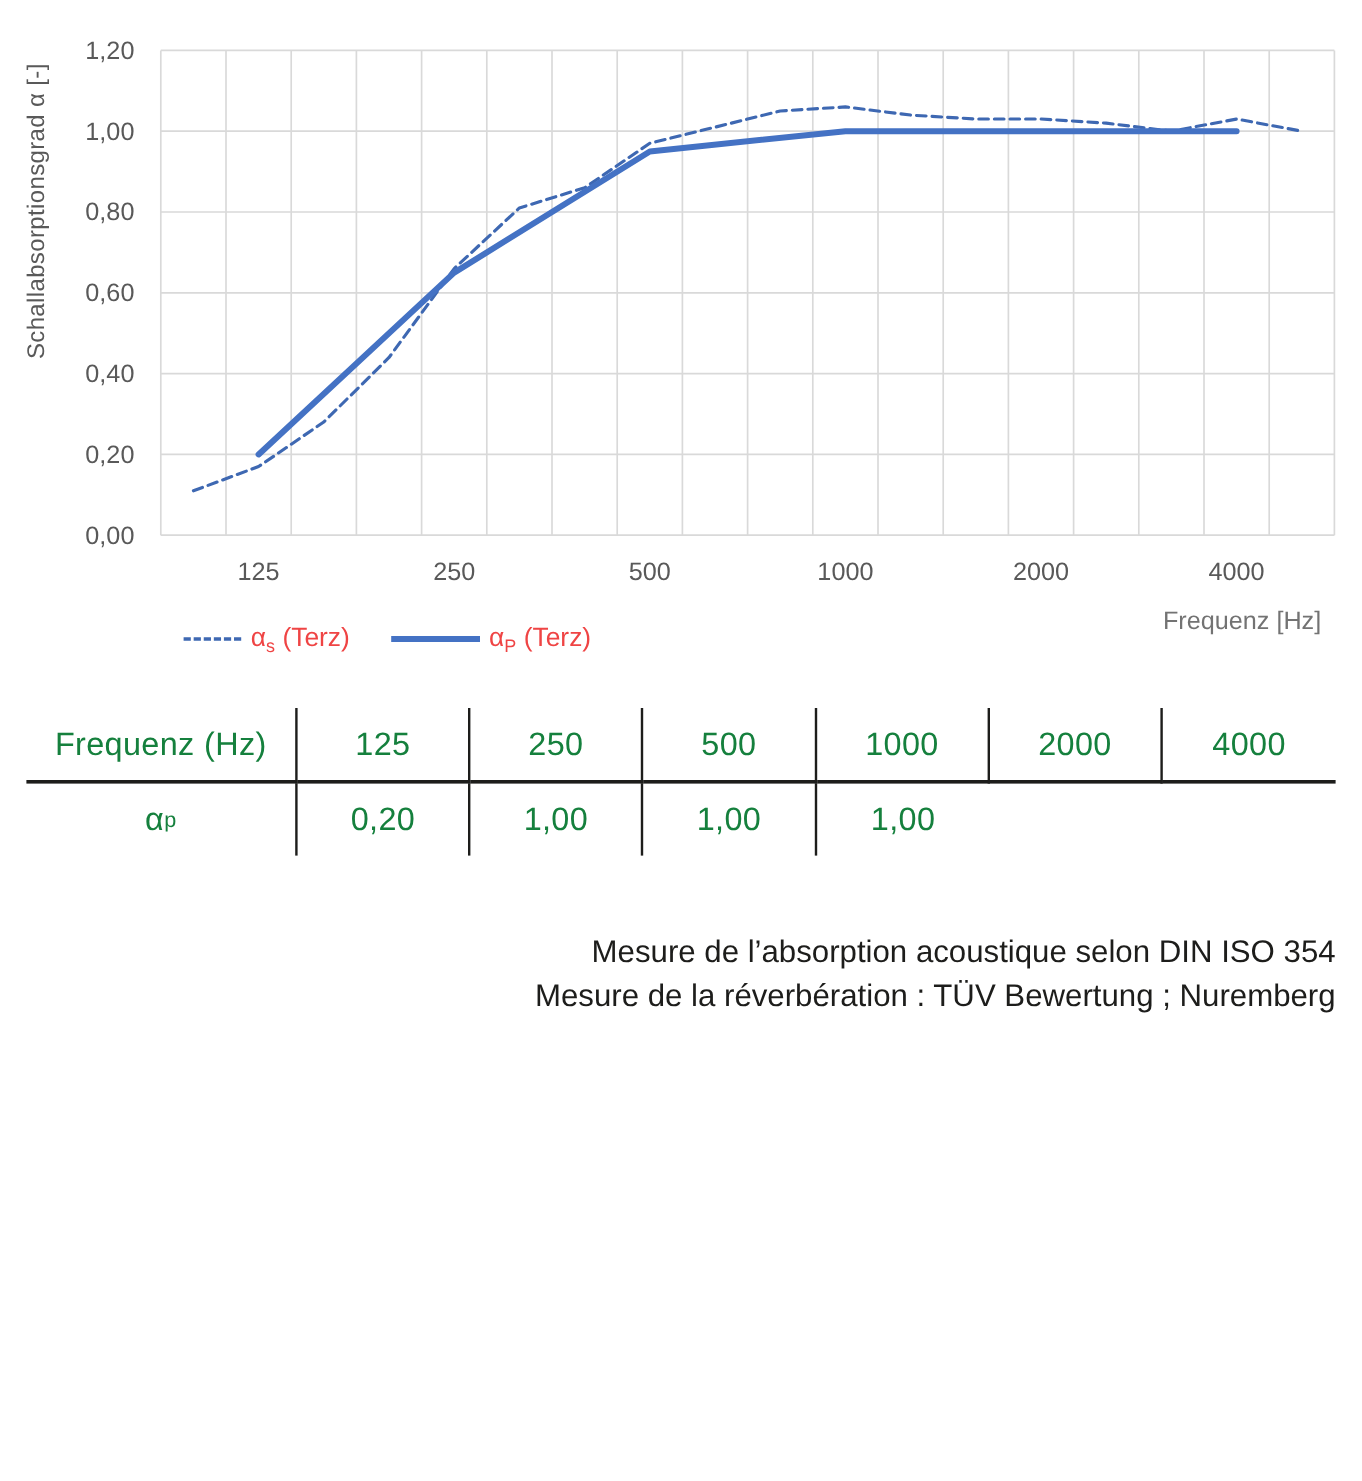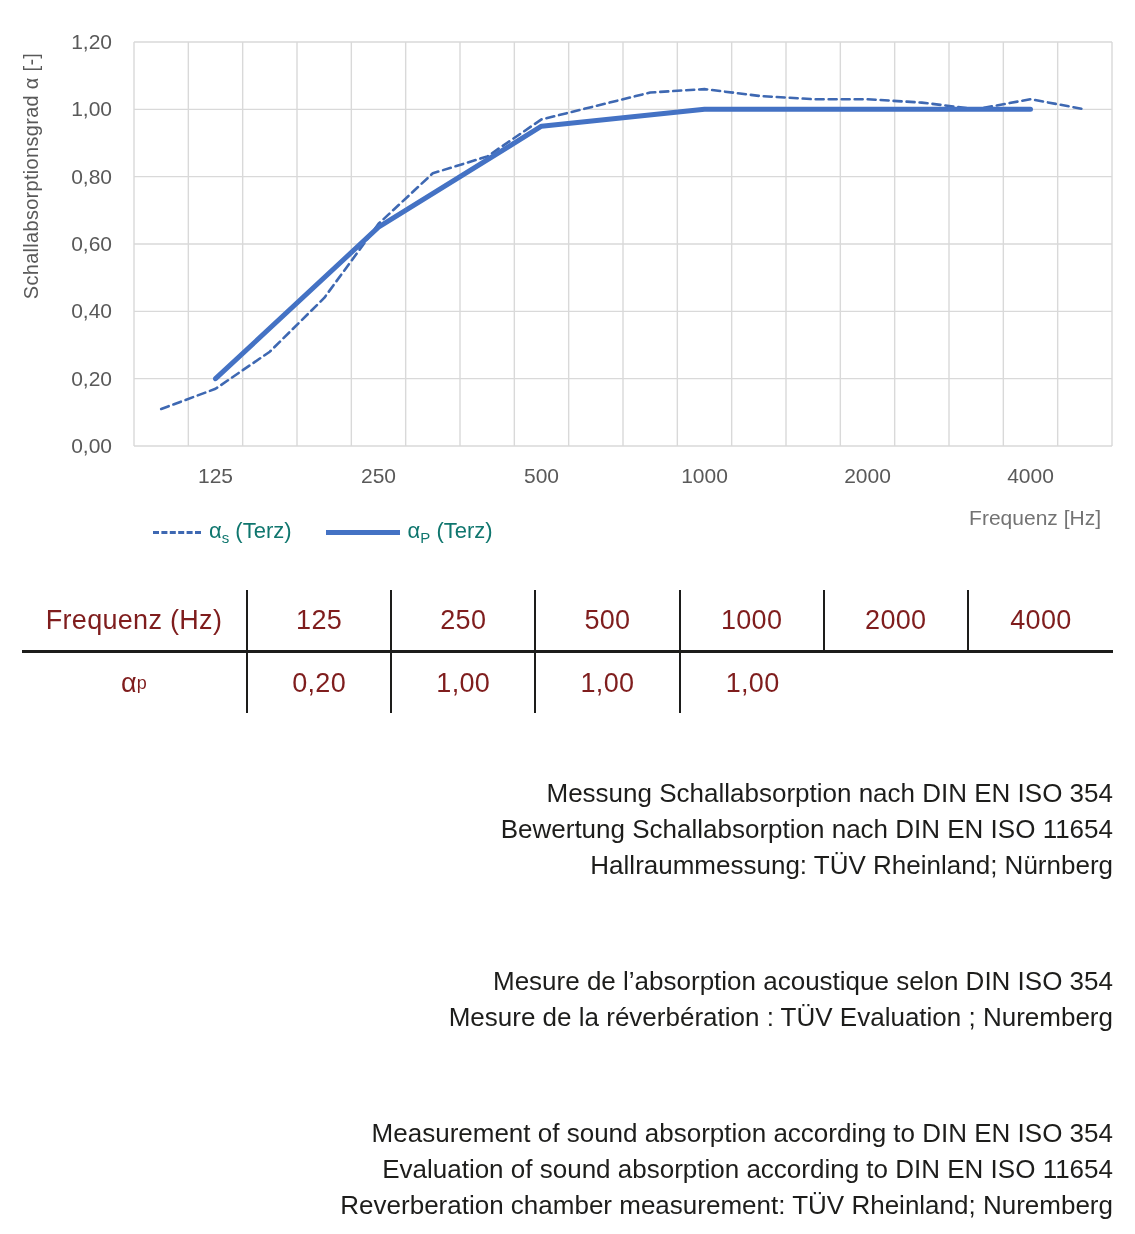--- a/index.html
+++ b/index.html
@@ -10,27 +10,27 @@
   .chart-wrap{position:relative;width:1135px;height:562px;}
   .chart-wrap svg{position:absolute;left:0;top:0;}
   .y-title{position:absolute;left:31px;top:176px;transform:translate(-50%,-50%) rotate(-90deg);
            white-space:nowrap;font-size:20px;color:#595959;letter-spacing:.3px;}
   .x-title{position:absolute;right:34px;top:506px;font-size:21px;color:#737373;}
   .legend{position:absolute;left:153px;top:518px;display:flex;align-items:center;gap:34px;}
   .legend-item{display:flex;align-items:center;gap:8px;}
   .sample{display:inline-block;height:0;}
   .sample.dashed{width:48px;border-top:3px dashed #3e68b2;}
   .sample.solid{width:74px;border-top:5px solid #4472c4;}
-  .legend-label{font-size:22px;color:#0f766e;}
+  .legend-label{font-size:22px;color:#ef4444;}
   .legend-label sub{font-size:15px;}
 
   
   .abs-table{margin:28px 22px 0 22px;display:grid;grid-template-columns:226px repeat(6,1fr);}
   .cell{height:60px;display:flex;align-items:center;justify-content:center;
-        font-size:27px;color:#7f1d1d;letter-spacing:.3px;}
+        font-size:27px;color:#15803d;letter-spacing:.3px;}
   .cell.colsep{border-right:2px solid #1d1d1b;}
   .cell.hdr{border-bottom:3px solid #1d1d1b;}
   .cell sub{font-size:18px;}
 
   
   .notes{margin-top:62px;}
   .note{text-align:right;padding-right:22px;font-size:26px;line-height:36px;color:#1d1d1b;}
   .note + .note{margin-top:80px;}
 </style>
 </head>
@@ -110,28 +110,18 @@
         <sub>p</sub>
       </div>
     <div class="cell colsep">0,20</div>
     <div class="cell colsep">1,00</div>
     <div class="cell colsep">1,00</div>
     <div class="cell">1,00</div>
   </div>
 
   <div class="notes">
     <div class="note">
-      <div>Messung Schallabsorption nach DIN EN ISO 354</div>
-      <div>Bewertung Schallabsorption nach DIN EN ISO 11654</div>
-      <div>Hallraummessung: TÜV Rheinland; Nürnberg</div>
-    </div>
-    <div class="note">
       <div>Mesure de l’absorption acoustique selon DIN ISO 354</div>
-      <div>Mesure de la réverbération : TÜV Evaluation ; Nuremberg</div>
-    </div>
-    <div class="note">
-      <div>Measurement of sound absorption according to DIN EN ISO 354</div>
-      <div>Evaluation of sound absorption according to DIN EN ISO 11654</div>
-      <div>Reverberation chamber measurement: TÜV Rheinland; Nuremberg</div>
+      <div>Mesure de la réverbération : TÜV Bewertung ; Nuremberg</div>
     </div>
   </div>
 
 </div>
 
 </body></html>

